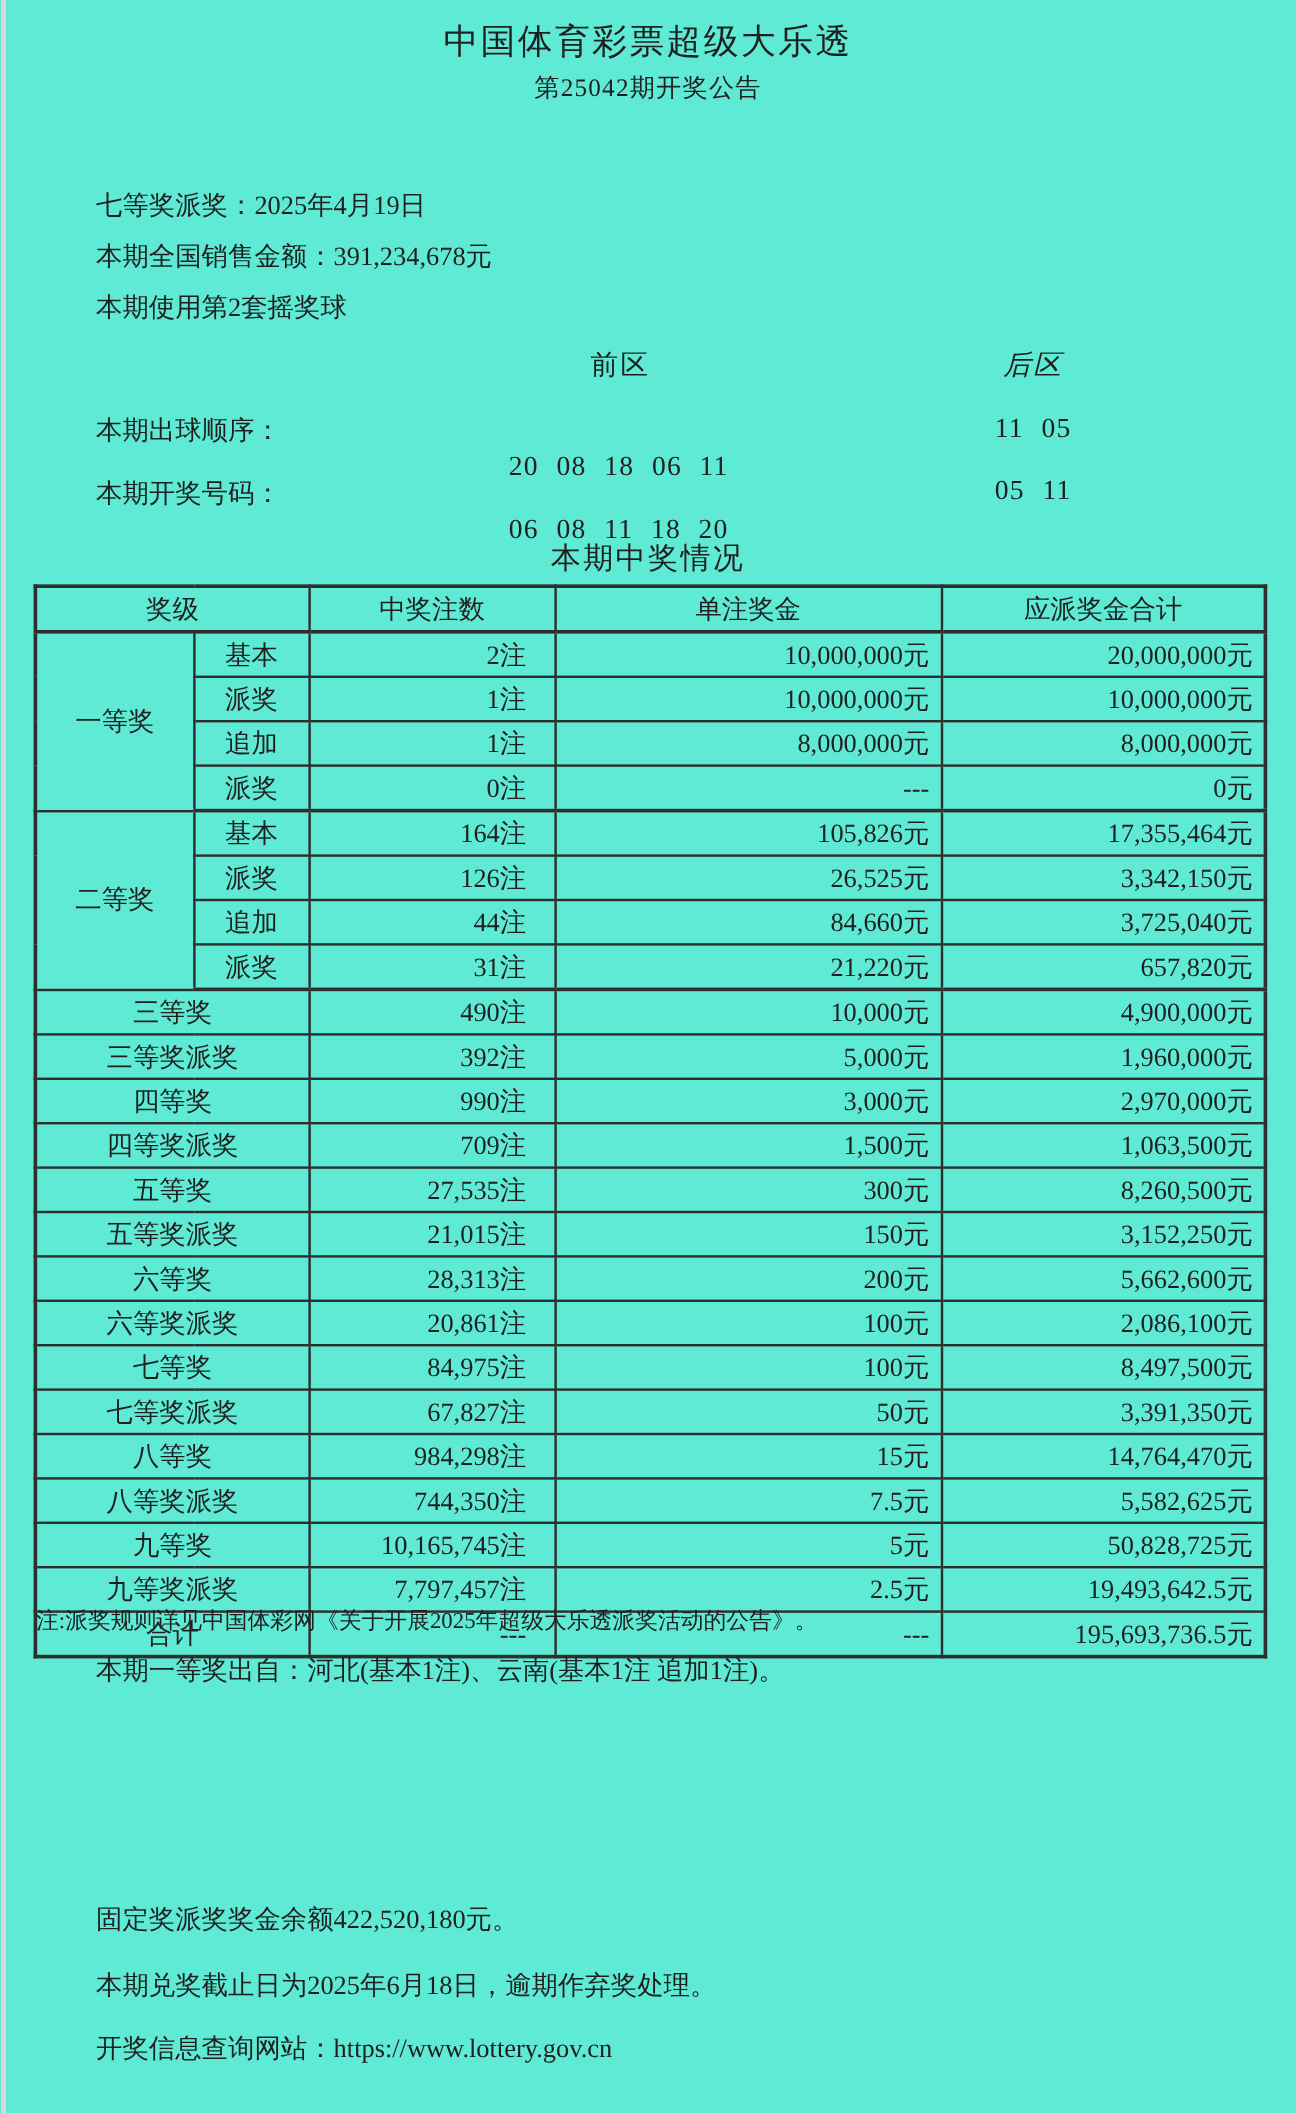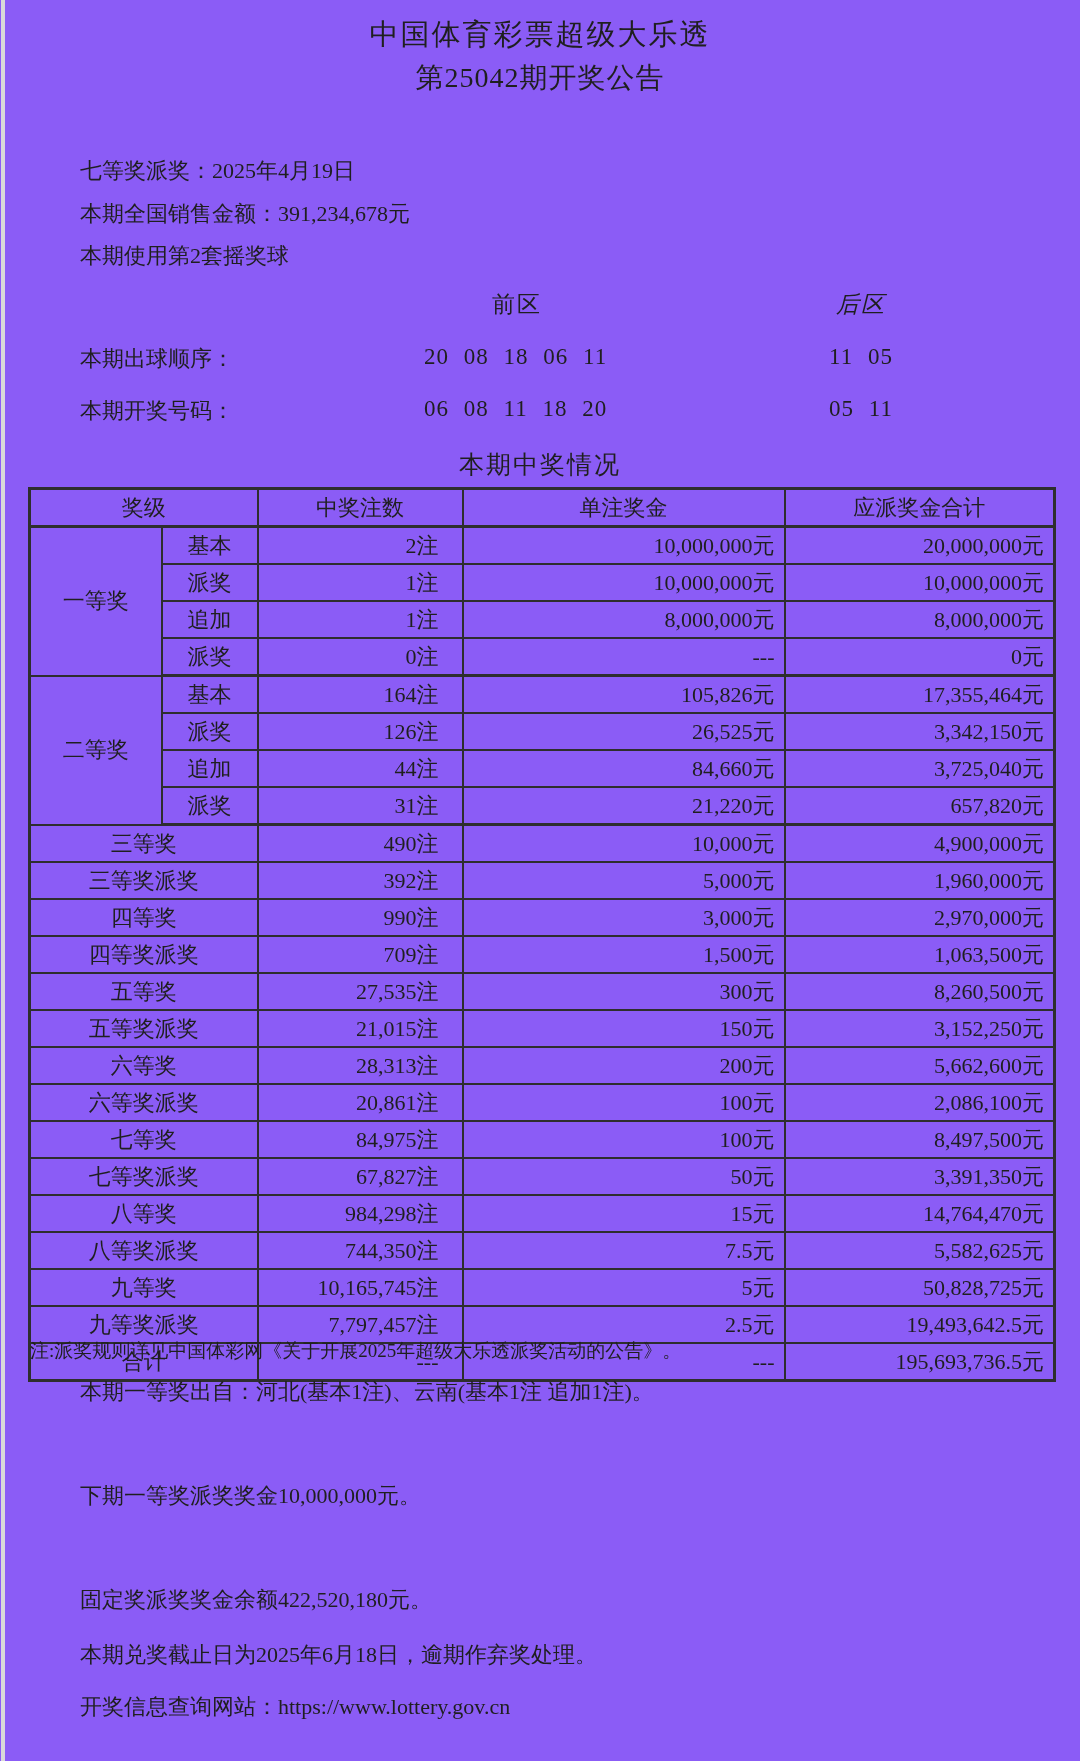--- a/index.html
+++ b/index.html
@@ -1,42 +1,42 @@
 <!DOCTYPE html>
 <html><head>
 <meta charset="utf-8">
 <style>
   html,body { margin:0; padding:0; background:#ffffff; }
   .page {
     position:relative; width:1080px; height:1761px;
-    background:#8b5cf6; color:#1f1f1f;
+    background:#5eead4; color:#1f1f1f;
     font-family:"Liberation Serif","DejaVu Serif",serif;
     overflow:hidden;
   }
   .edge-strip { position:absolute; left:1px; top:0; width:4px; height:100%; background:#d9d9d9; }
 
   .doc-title { position:absolute; top:15px; left:0; width:100%; text-align:center;
                font-size:29px; letter-spacing:2px; }
   .doc-subtitle { position:absolute; top:59px; left:0; width:100%; text-align:center;
-                  font-size:28px; letter-spacing:1px; }
+                  font-size:21px; letter-spacing:1px; }
 
   .line { position:absolute; left:80px; font-size:22px; white-space:nowrap; }
   .y-drawdate { top:156px; }
   .y-sales    { top:199px; }
   .y-ballset  { top:241px; }
 
   .zone-label { position:absolute; font-size:23px; letter-spacing:2px; }
   .zone-front { left:492px; top:289px; }
   .zone-back  { left:836px; top:289px;font-style:italic; }
 
   .draw-label { position:absolute; left:80px; font-size:22px; white-space:nowrap; }
   .draw-nums  { position:absolute; font-size:23px; white-space:nowrap; word-spacing:8px; letter-spacing:1px; }
   .row1 { top:344px; }
   .row2 { top:396px; }
-  .nums-front { left:424px; }
+  .nums-front { left:424px;margin-top:32px; }
   .nums-back  { left:829px; }
 
   .table-title { position:absolute; top:448px; left:0; width:100%; text-align:center;
                  font-size:25px; letter-spacing:2px; }
 
   table.results {
     position:absolute; left:28px; top:487px; width:1025px;
     border-collapse:collapse; table-layout:fixed;
     font-size:22px; color:#1f1f1f; border:3px solid #2e2e2e;
   }
@@ -244,17 +244,16 @@
           <td class="num-cell count">---</td>
           <td class="num-cell prize">---</td>
           <td class="num-cell total">195,693,736.5元</td>
         </tr>
       </tbody>
   </table>
 
   <div class="footnote">注:派奖规则详见中国体彩网《关于开展2025年超级大乐透派奖活动的公告》。</div>
 
   <div class="note n0">本期一等奖出自：河北(基本1注)、云南(基本1注 追加1注)。</div>
-  <div class="note n2">下期一等奖派奖奖金10,000,000元。</div>
   <div class="note n4">固定奖派奖奖金余额422,520,180元。</div>
   <div class="note n5">本期兑奖截止日为2025年6月18日，逾期作弃奖处理。</div>
   <div class="note n6">开奖信息查询网站：https://www.lottery.gov.cn</div>
 </div>
 
 </body></html>

